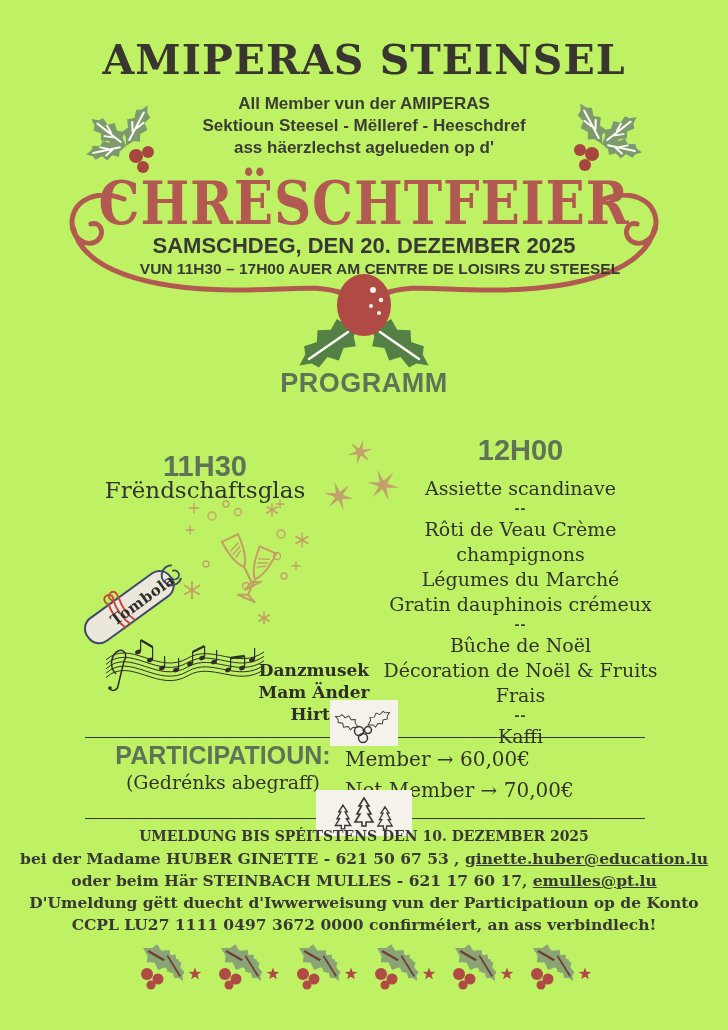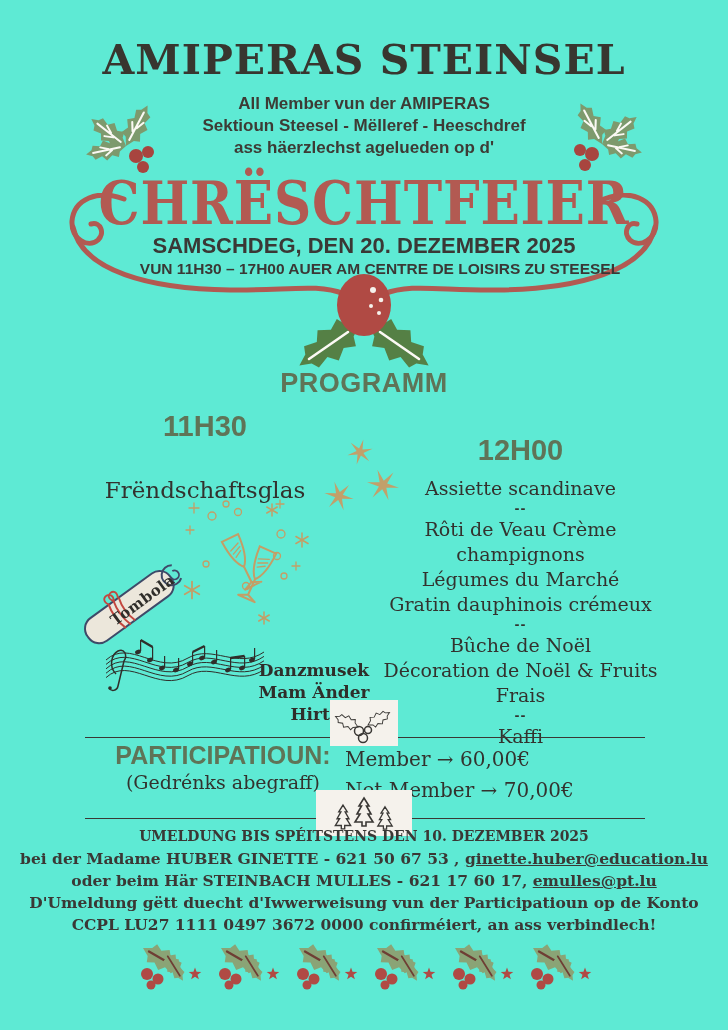--- a/index.html
+++ b/index.html
@@ -1,18 +1,18 @@
 <!DOCTYPE html>
 <html><head>
 <meta charset="utf-8">
 <style>
   html,body{margin:0;padding:0;}
   .page{
     position:relative; width:728px; height:1030px;
-    background:#5eead4; overflow:hidden;
+    background:#bef264; overflow:hidden;
     font-family:"DejaVu Serif", serif; color:#3a3835;
   }
   .abs{position:absolute;}
   .ctr{left:0; width:728px; text-align:center;}
   .page-title{
     top:36px; font-family:"DejaVu Serif",serif; font-weight:bold;
     font-size:41px; letter-spacing:1px; color:#38362f;
   }
   .intro{top:93px; font-family:"Liberation Sans",sans-serif; font-weight:bold;
     font-size:17px; line-height:22px; color:#3d3b35;}
@@ -133,21 +133,21 @@
     <circle cx="311" cy="113" r="2" fill="#f5f2ec"></circle>
     <circle cx="319" cy="120" r="2" fill="#f5f2ec"></circle>
   </svg>
 
   <div class="abs ctr event-title">CHRËSCHTFEIER</div>
   <div class="abs ctr event-date">SAMSCHDEG, DEN 20. DEZEMBER 2025</div>
   <div class="abs ctr event-venue">VUN 11H30 – 17H00 AUER AM CENTRE DE LOISIRS ZU STEESEL</div>
 
   <div class="abs ctr program-heading">PROGRAMM</div>
 
-  <div class="abs col-left time" style="top:410px">11H30</div>
+  <div class="abs col-left time" style="top:450px">11H30</div>
   <div class="abs col-left item" style="top:477px">Frëndschaftsglas</div>
 
   <svg class="abs" style="left:315px;top:432px" width="100" height="96" viewBox="0 0 100 96">
     <g fill="#c2a06a">
       <use href="#star6" transform="translate(45,20) rotate(15)"></use>
       <use href="#star6" transform="translate(24,64) rotate(-18) scale(1.15)"></use>
       <use href="#star6" transform="translate(68,53) rotate(40) scale(1.25)"></use>
     </g>
   </svg>
 

